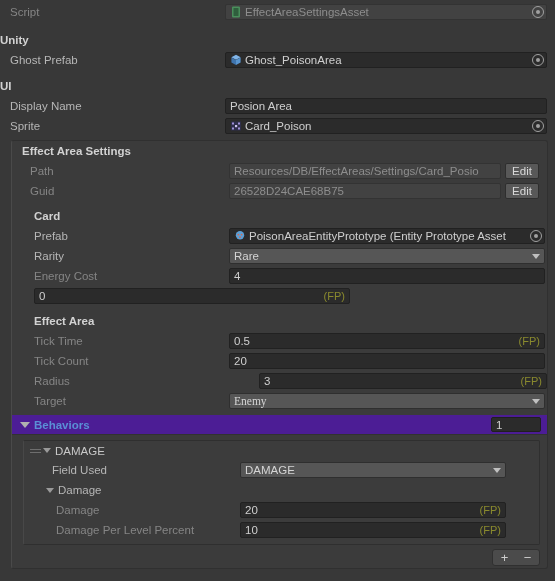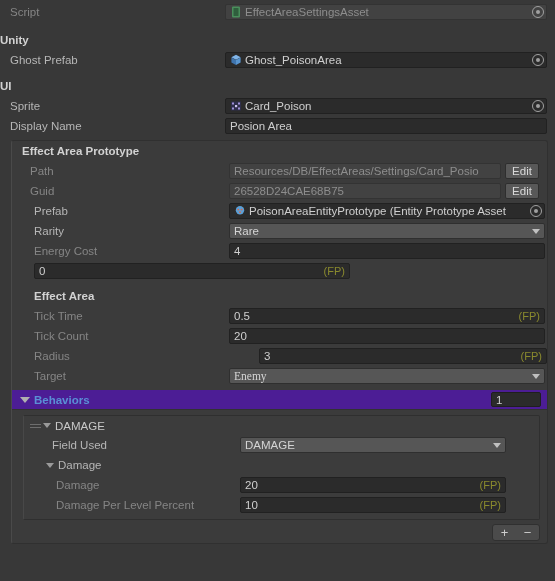--- a/index.html
+++ b/index.html
@@ -151,64 +151,65 @@
         <path d="M10.6 3.6 L6 6.1 L6 11.1 L10.6 8.6 Z" fill="#5894cf"></path>
       </svg>
       <span class="txt">Ghost_PoisonArea</span>
       <span class="picker">
           <i></i>
         </span>
     </div>
   </div>
 
   <div class="heading" style="margin-top:6px;">UI</div>
+  <div class="row">
+    <div class="label" style="width:215px;">Display Name</div>
+    <div class="field" style="width:322px;">
+      <span class="txt">Posion Area</span>
+    </div>
+  </div>
   <div class="row">
     <div class="label" style="width:215px;">Sprite</div>
     <div class="field objfield" style="width:322px;">
       <svg class="ico" viewBox="0 0 12 12">
         <rect x="1" y="1.5" width="10" height="9" fill="#2e2e4a"></rect>
         <rect x="2" y="2.5" width="2" height="2" fill="#9f8fd8"></rect>
         <rect x="8" y="2.5" width="2" height="2" fill="#9f8fd8"></rect>
         <rect x="5" y="5" width="2.2" height="2.2" fill="#cfc4f0"></rect>
         <rect x="2" y="7.5" width="2" height="2" fill="#9f8fd8"></rect>
         <rect x="8" y="7.5" width="2" height="2" fill="#9f8fd8"></rect>
       </svg>
       <span class="txt">Card_Poison</span>
       <span class="picker">
           <i></i>
         </span>
     </div>
   </div>
-  <div class="row">
-    <div class="label" style="width:215px;">Display Name</div>
-    <div class="field" style="width:322px;">
-      <span class="txt">Posion Area</span>
-    </div>
-  </div>
 
   <div class="box" style="margin:4px 7px 0 11px; padding-bottom:2px;">
 
-    <div class="heading" style="padding-left:10px;">Effect Area Prototype</div>
+    <div class="heading" style="padding-left:10px;">Effect Area Settings</div>
 
     <div class="row" style="padding-left:18px;">
       <div class="label dim" style="width:199px;">Path</div>
       <div class="field readonly" style="width:272px;">
         <span class="txt">Resources/DB/EffectAreas/Settings/Card_Posio</span>
       </div>
       <div class="btn-edit">Edit</div>
     </div>
 
     <div class="row" style="padding-left:18px;">
       <div class="label dim" style="width:199px;">Guid</div>
       <div class="field readonly" style="width:272px;">
         <span class="txt">26528D24CAE68B75</span>
       </div>
       <div class="btn-edit">Edit</div>
     </div>
 
+    <div class="heading indent" style="margin-top:5px;">Card</div>
 
     <div class="row" style="padding-left:22px;">
       <div class="label" style="width:195px;">Prefab</div>
       <div class="field objfield" style="width:316px;">
         <svg class="ico" viewBox="0 0 12 12">
           <circle cx="6" cy="5.3" r="4.2" fill="#5b9fd6"></circle>
           <circle cx="4.3" cy="4.6" r="0.9" fill="#d86a4a"></circle>
           <circle cx="7.6" cy="4.6" r="0.9" fill="#d86a4a"></circle>
           <circle cx="6" cy="7.2" r="0.9" fill="#d86a4a"></circle>
         </svg>

